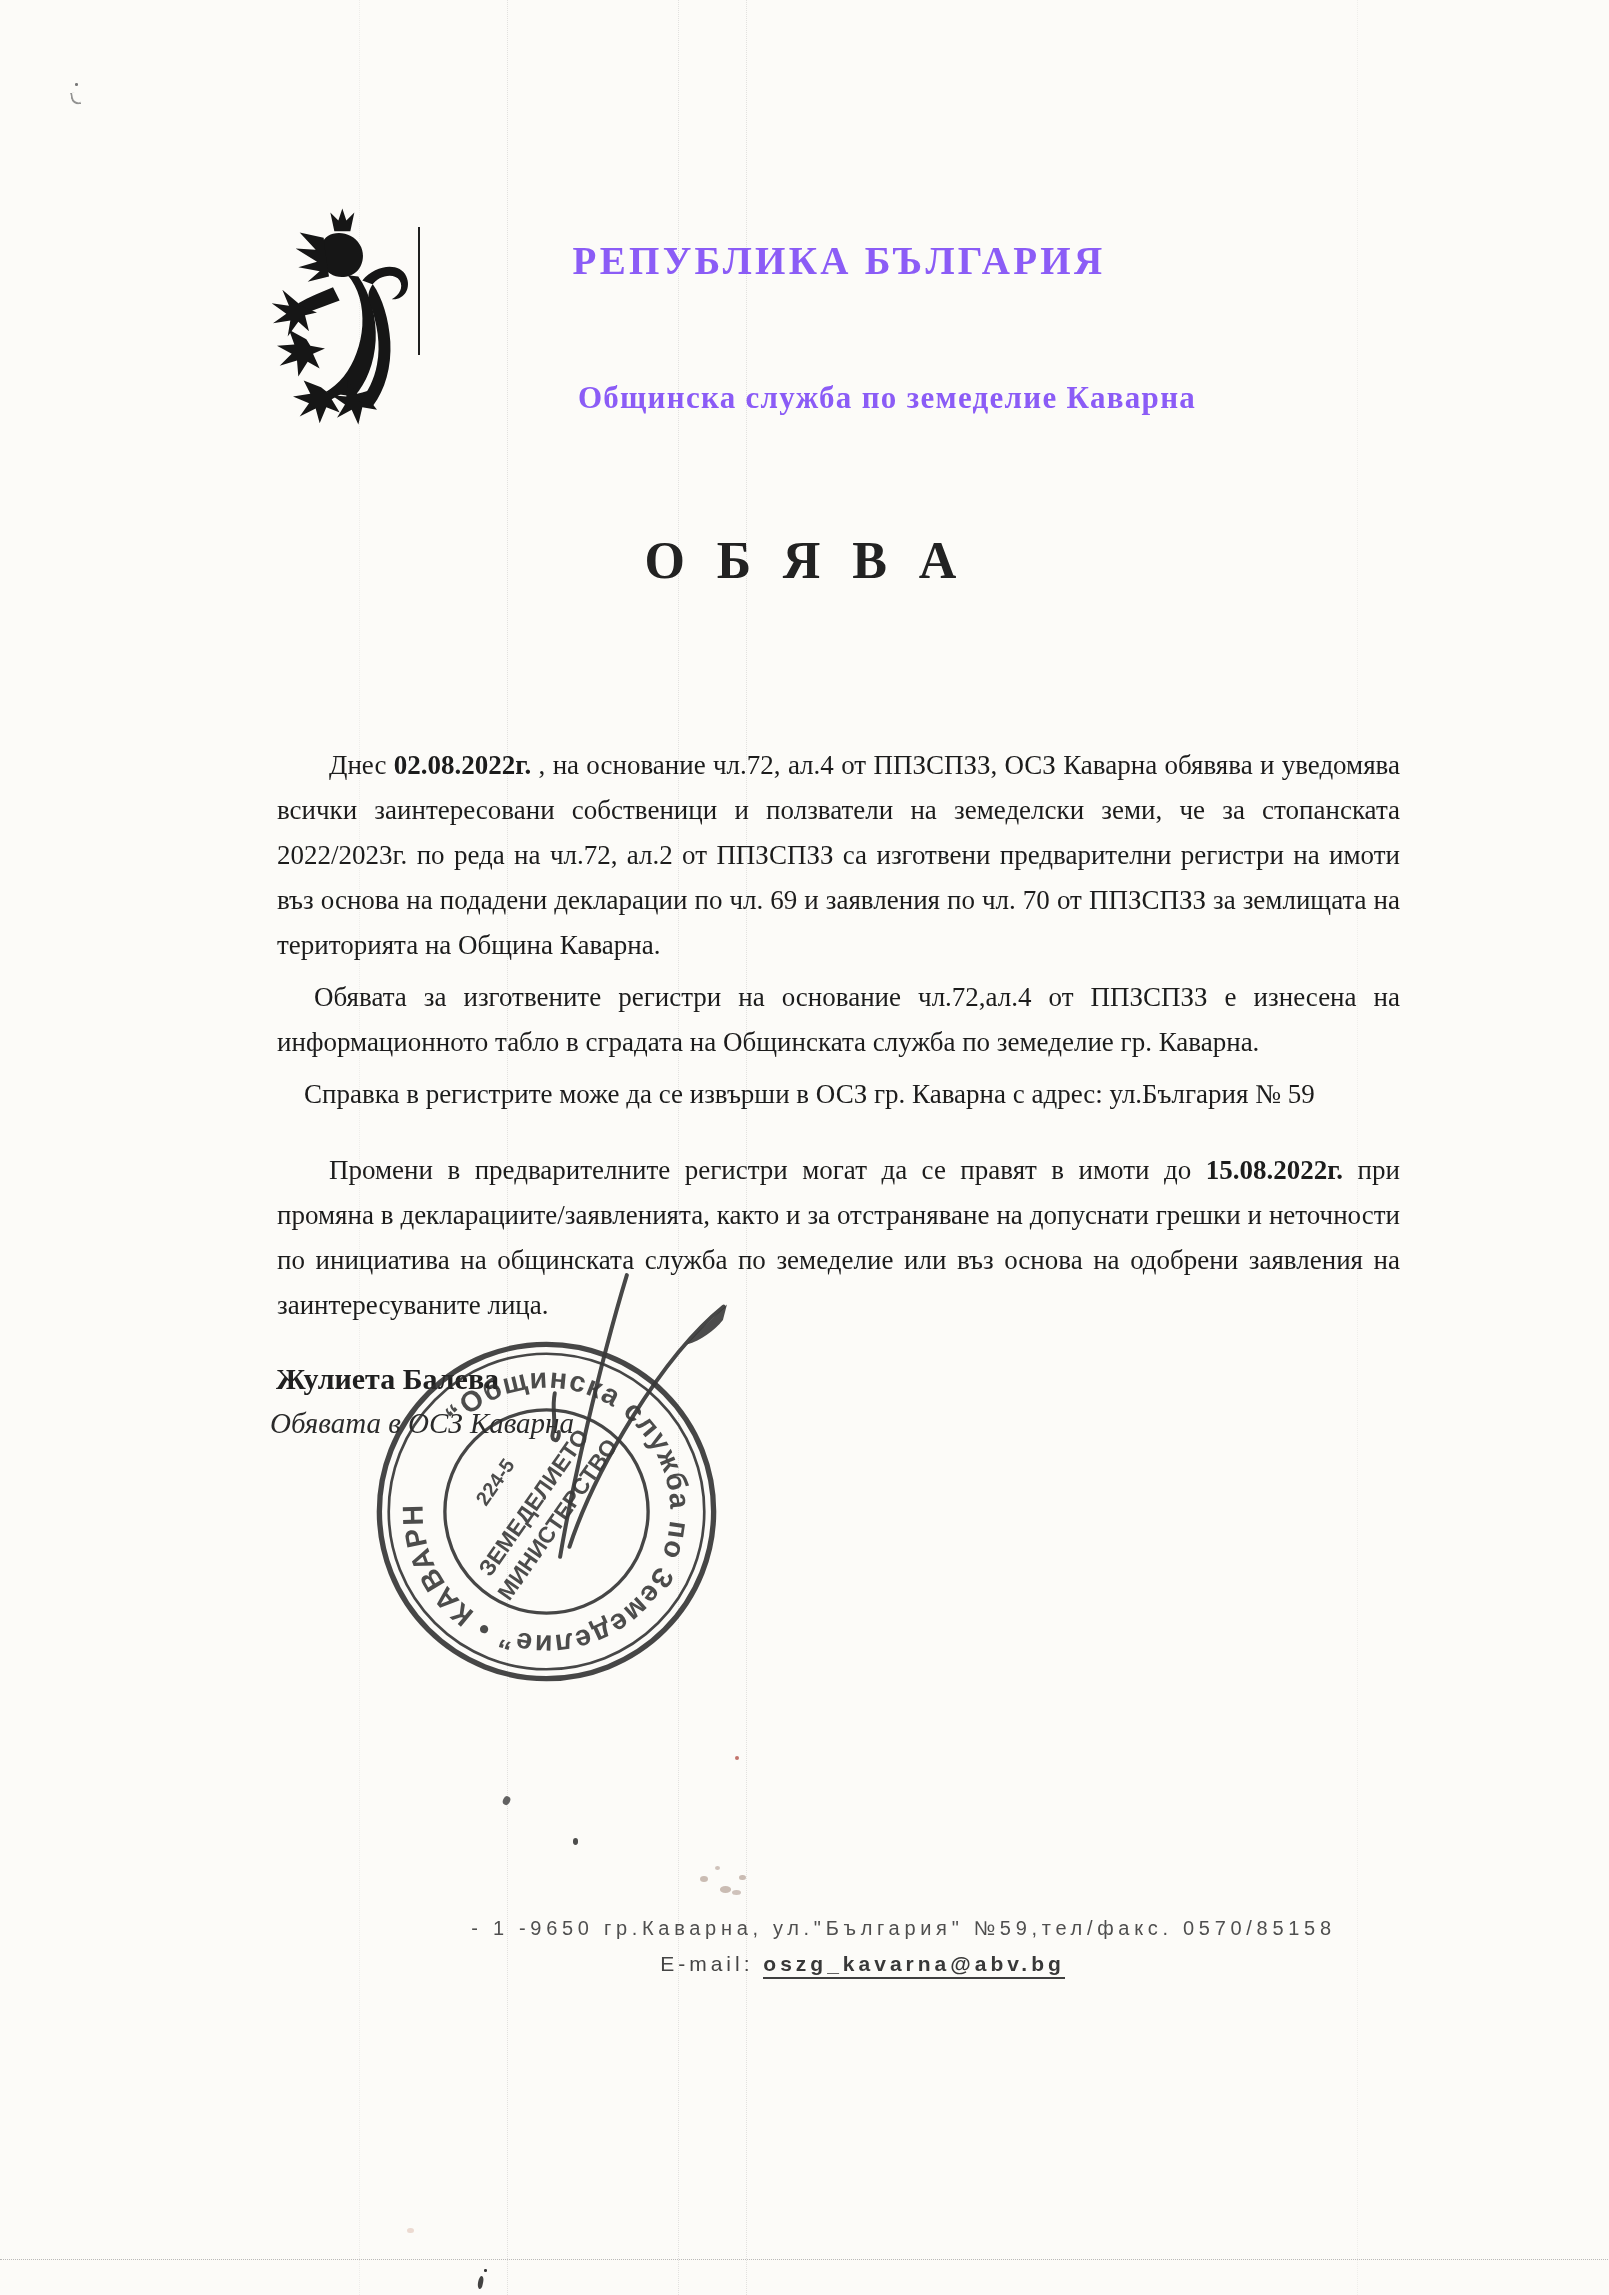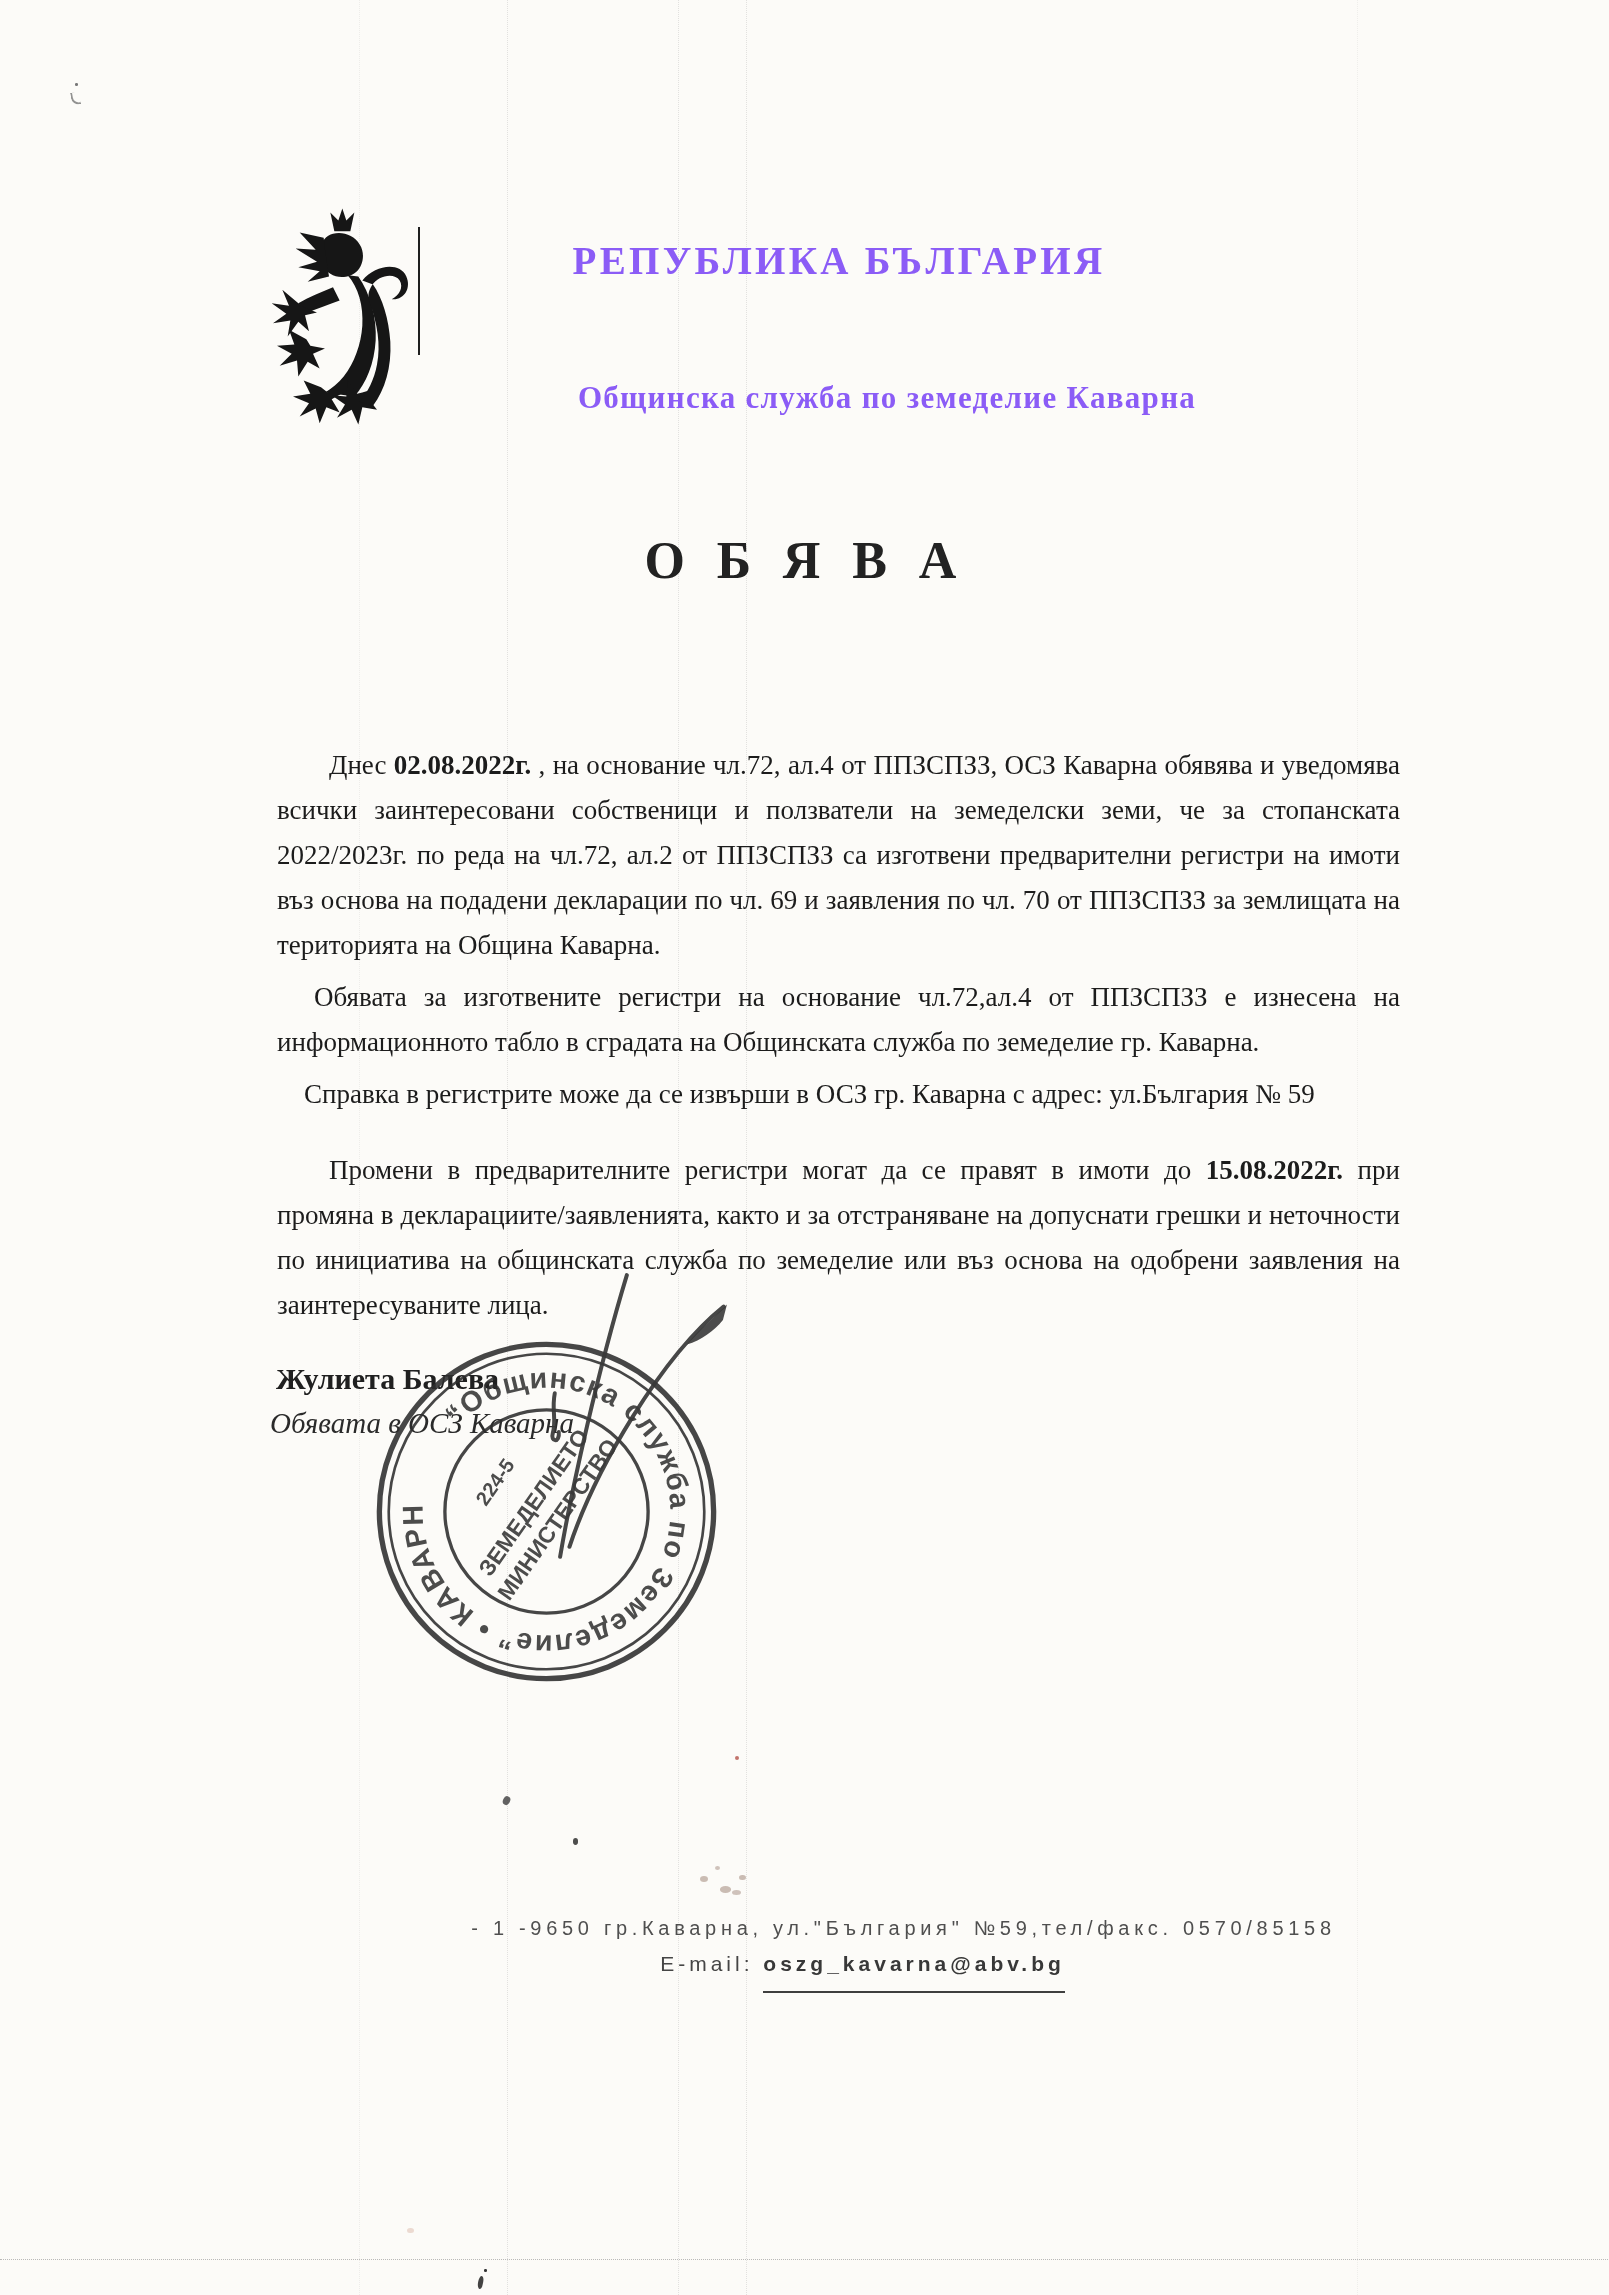--- a/index.html
+++ b/index.html
@@ -31,21 +31,21 @@
   
   .sig-name{position:absolute;left:276px;top:1362px;font-size:30px;font-weight:bold;color:#202020;white-space:nowrap;}
   .sig-title{position:absolute;left:270px;top:1407px;font-size:29px;font-style:italic;color:#2a2a2a;white-space:nowrap;}
   .stamp{position:absolute;left:366px;top:1331px;}
   .sig-strokes{position:absolute;left:468px;top:1263px;}
   
   .f1{position:absolute;left:235px;width:1337px;top:1917px;text-align:center;
       font-family:"Liberation Sans",sans-serif;font-size:20px;letter-spacing:4.7px;color:#4f4f4f;white-space:nowrap;}
   .f2{position:absolute;left:194px;width:1337px;top:1952px;text-align:center;
       font-family:"Liberation Sans",sans-serif;font-size:21px;letter-spacing:4px;color:#454545;white-space:nowrap;}
-  .f2 .email{font-weight:bold;border-bottom:2px solid #3f3f3f;padding-bottom:16px;color:#383838;}
+  .f2 .email{font-weight:bold;border-bottom:2px solid #3f3f3f;padding-bottom:2px;color:#383838;}
   .tl-dot{position:absolute;left:75px;top:83px;width:2.7px;height:2.7px;background:#777;border-radius:50%;}
   .tl-curve{position:absolute;left:71px;top:92px;width:6.7px;height:10.7px;border-left:2px solid #666;
             border-bottom:2px solid #666;border-radius:0 0 0 8px;transform:rotate(-10deg);opacity:.7;}
   .bm-dot{position:absolute;left:484px;top:2269px;width:2.7px;height:2.7px;background:#333;border-radius:50%;}
   .bm-blob{position:absolute;left:478px;top:2276px;width:5.3px;height:13.4px;background:#222;
            border-radius:50% 50% 40% 60%;transform:rotate(12deg);opacity:.85;}
 </style>
 </head>
 <body>
 

